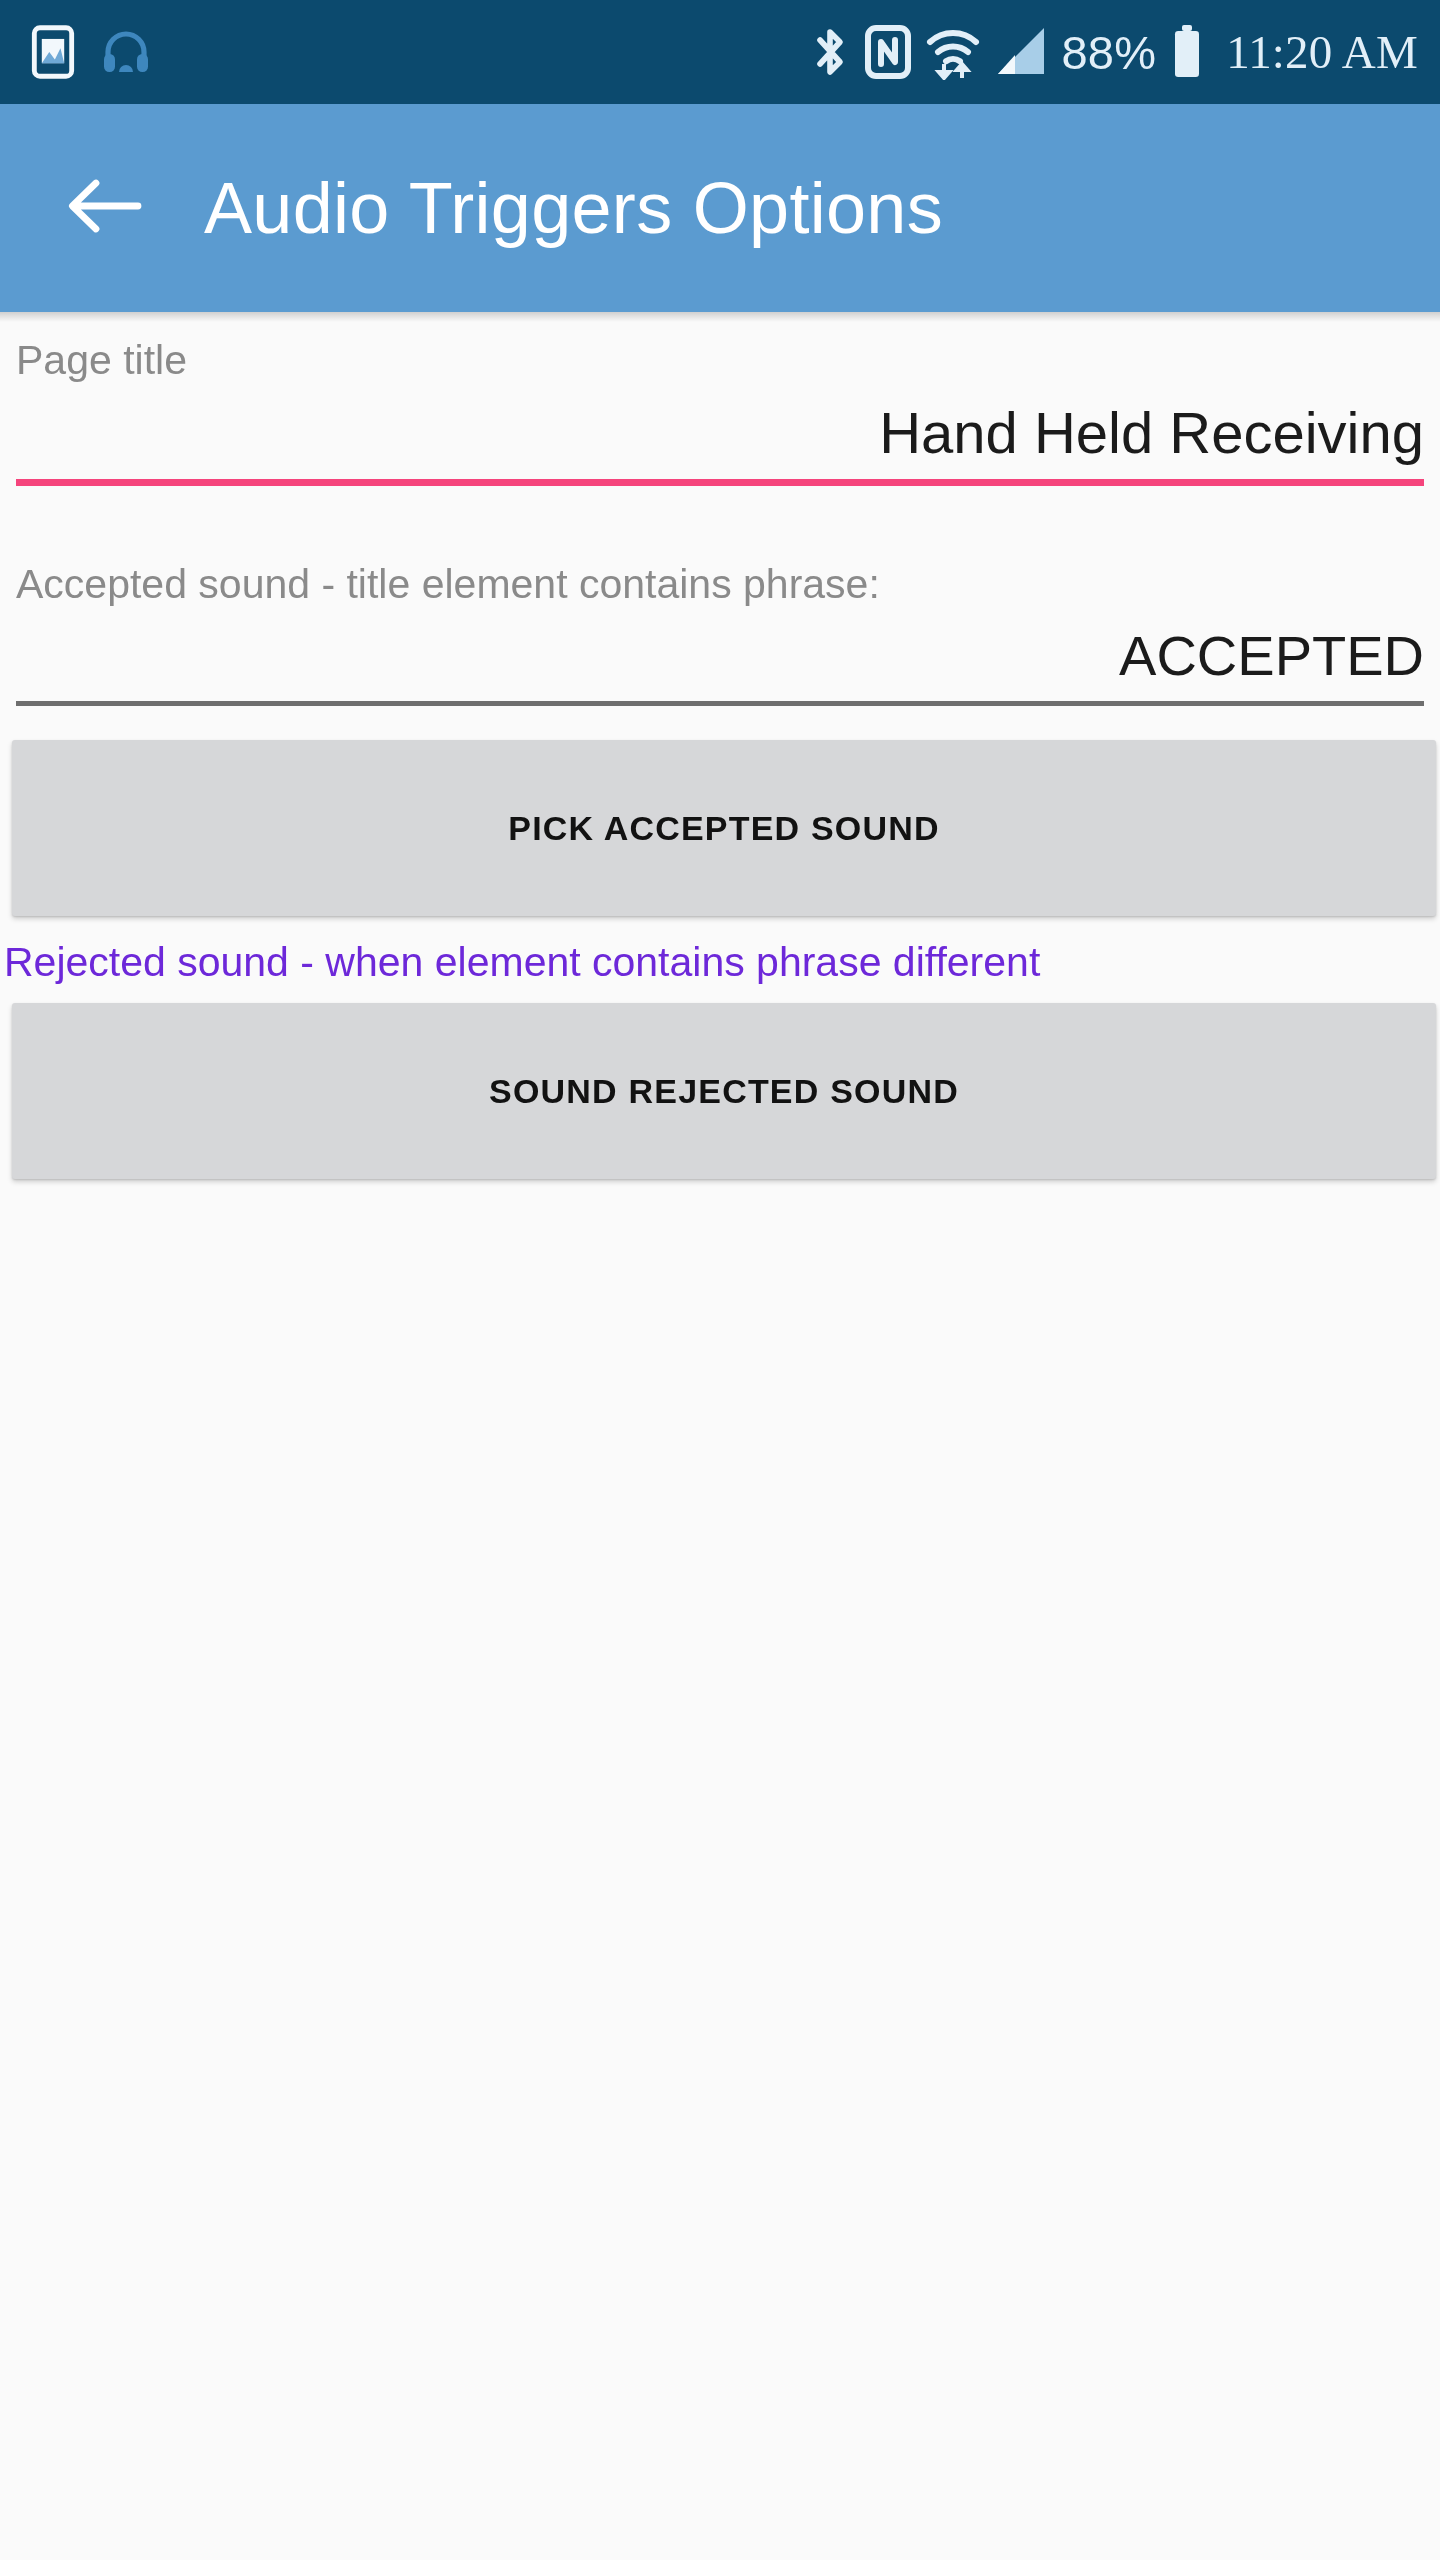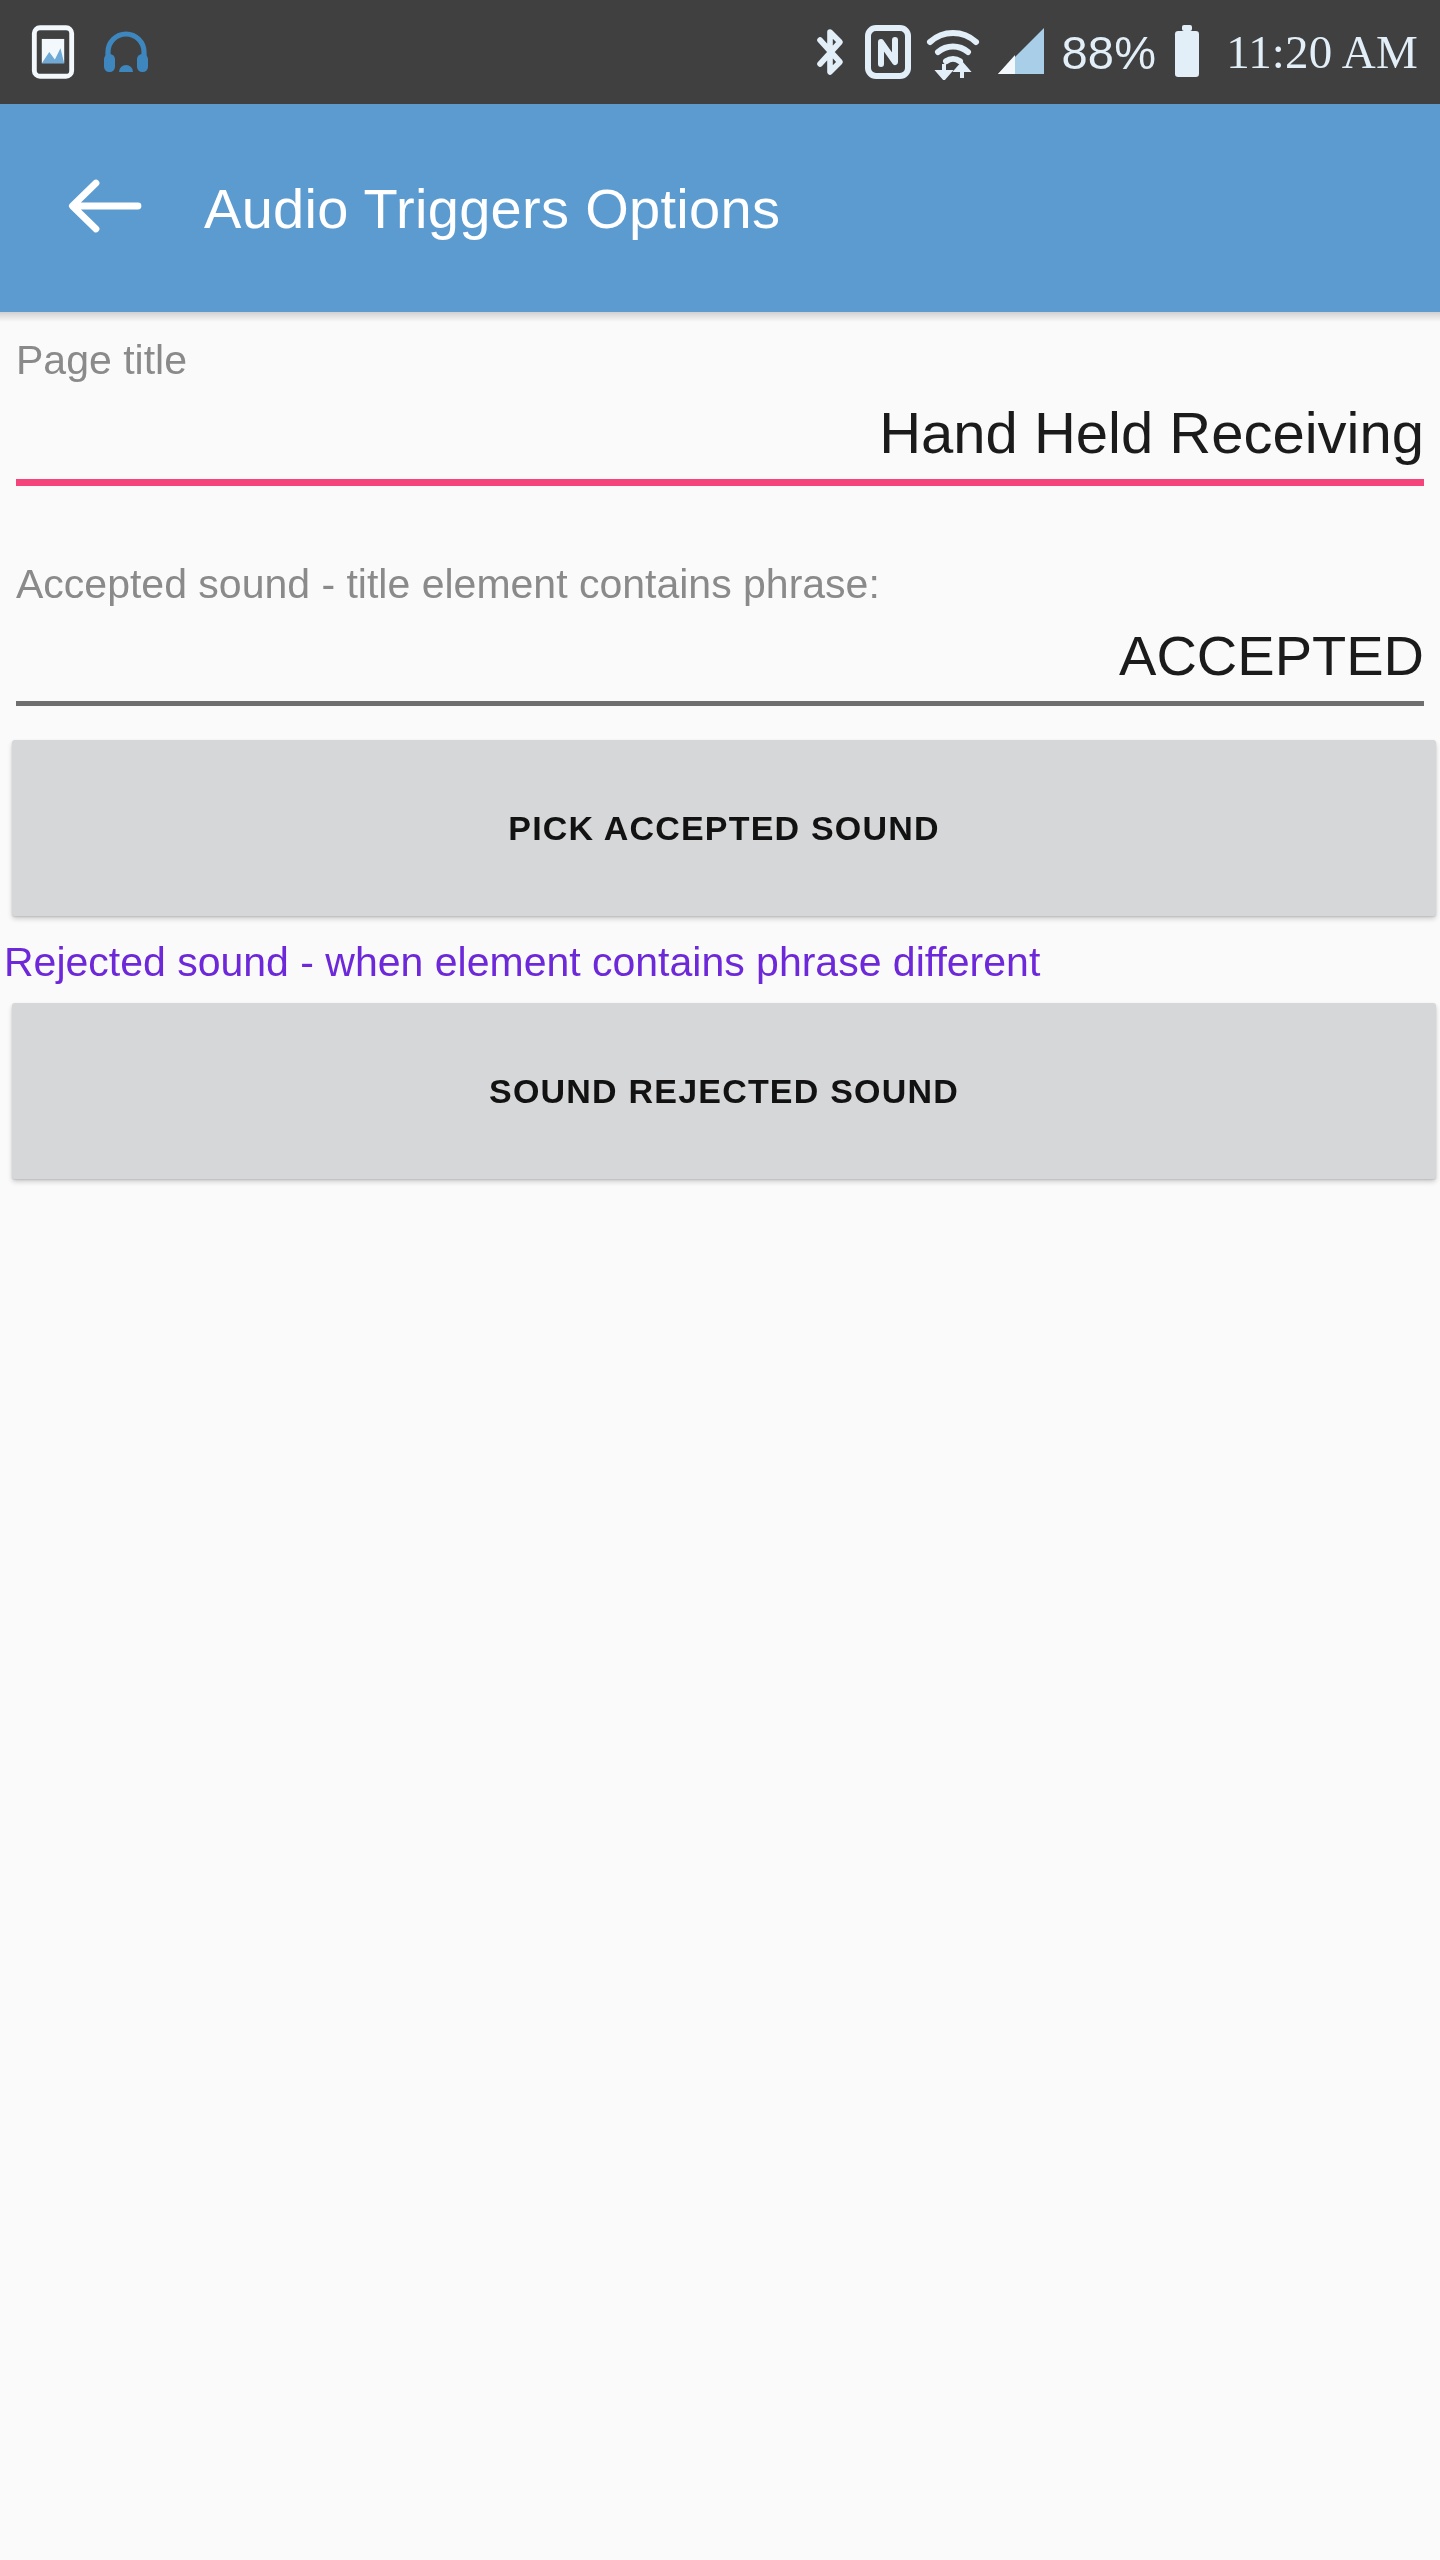--- a/index.html
+++ b/index.html
@@ -19,21 +19,21 @@
     height: 2560px;
     background: #FAFAFA;
   }
 
   
   .status-bar {
     position: absolute;
     top: 0; left: 0;
     width: 1440px;
     height: 104px;
-    background: #404040;
+    background: #0c4a6e;
     display: flex;
     align-items: center;
     justify-content: space-between;
     padding: 0 22px 0 30px;
   }
 
   .status-left {
     display: flex;
     align-items: center;
     gap: 24px;
@@ -90,21 +90,21 @@
     height: 96px;
     display: flex;
     align-items: center;
     justify-content: center;
     cursor: pointer;
     flex: none;
   }
 
   .app-title {
     color: #FFFFFF;
-    font-size: 56px;
+    font-size: 72px;
     font-weight: 400;
     margin-left: 52px;
     letter-spacing: 0.3px;
     white-space: nowrap;
   }
 
   
   .content {
     position: absolute;
     top: 312px; left: 0;

